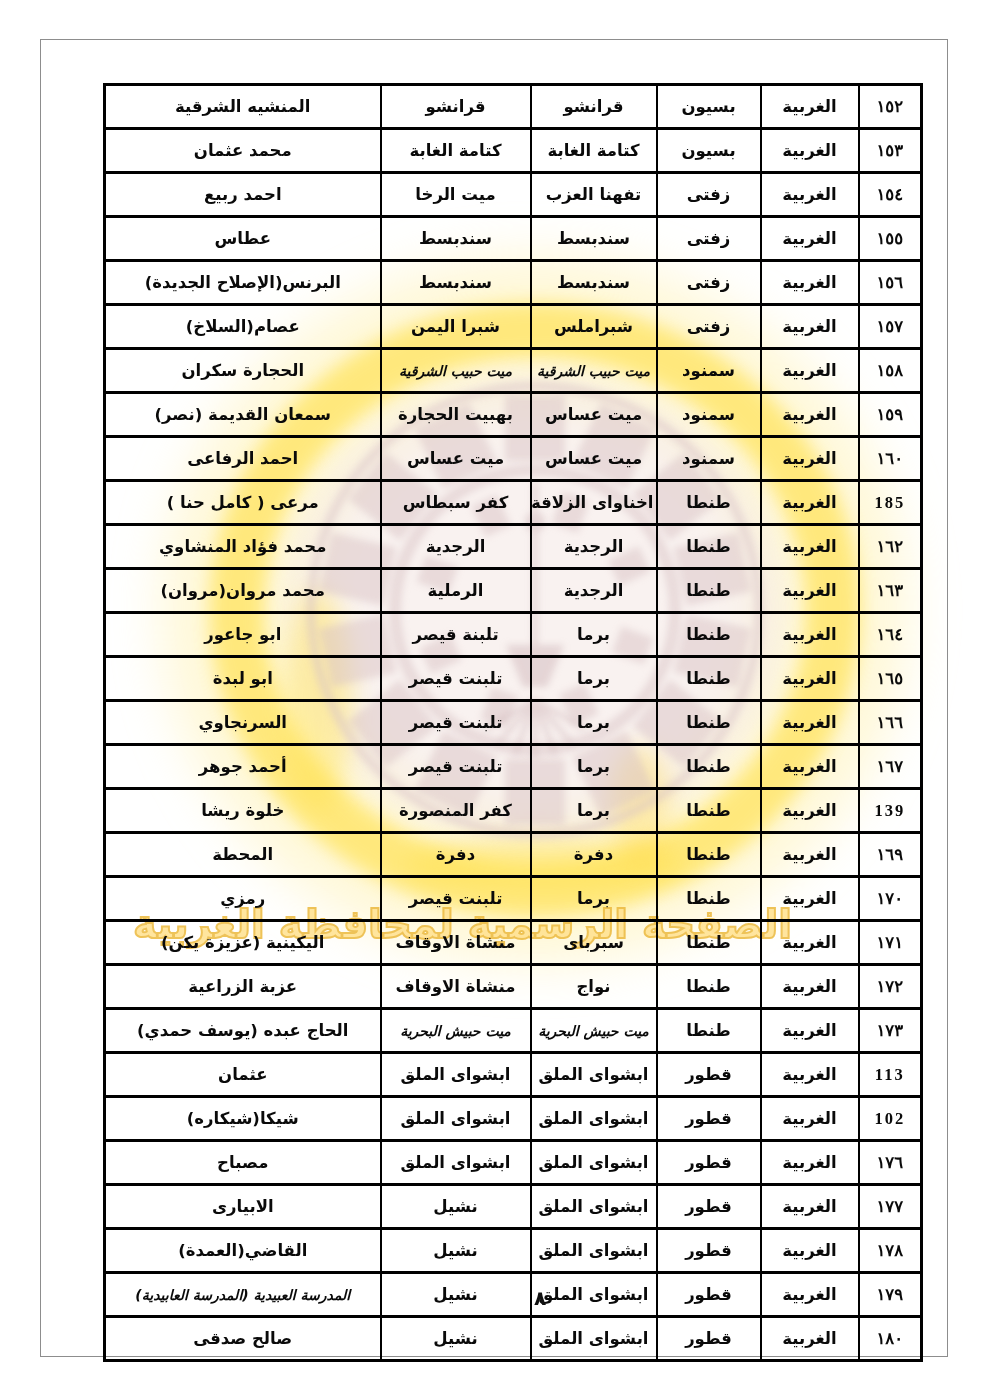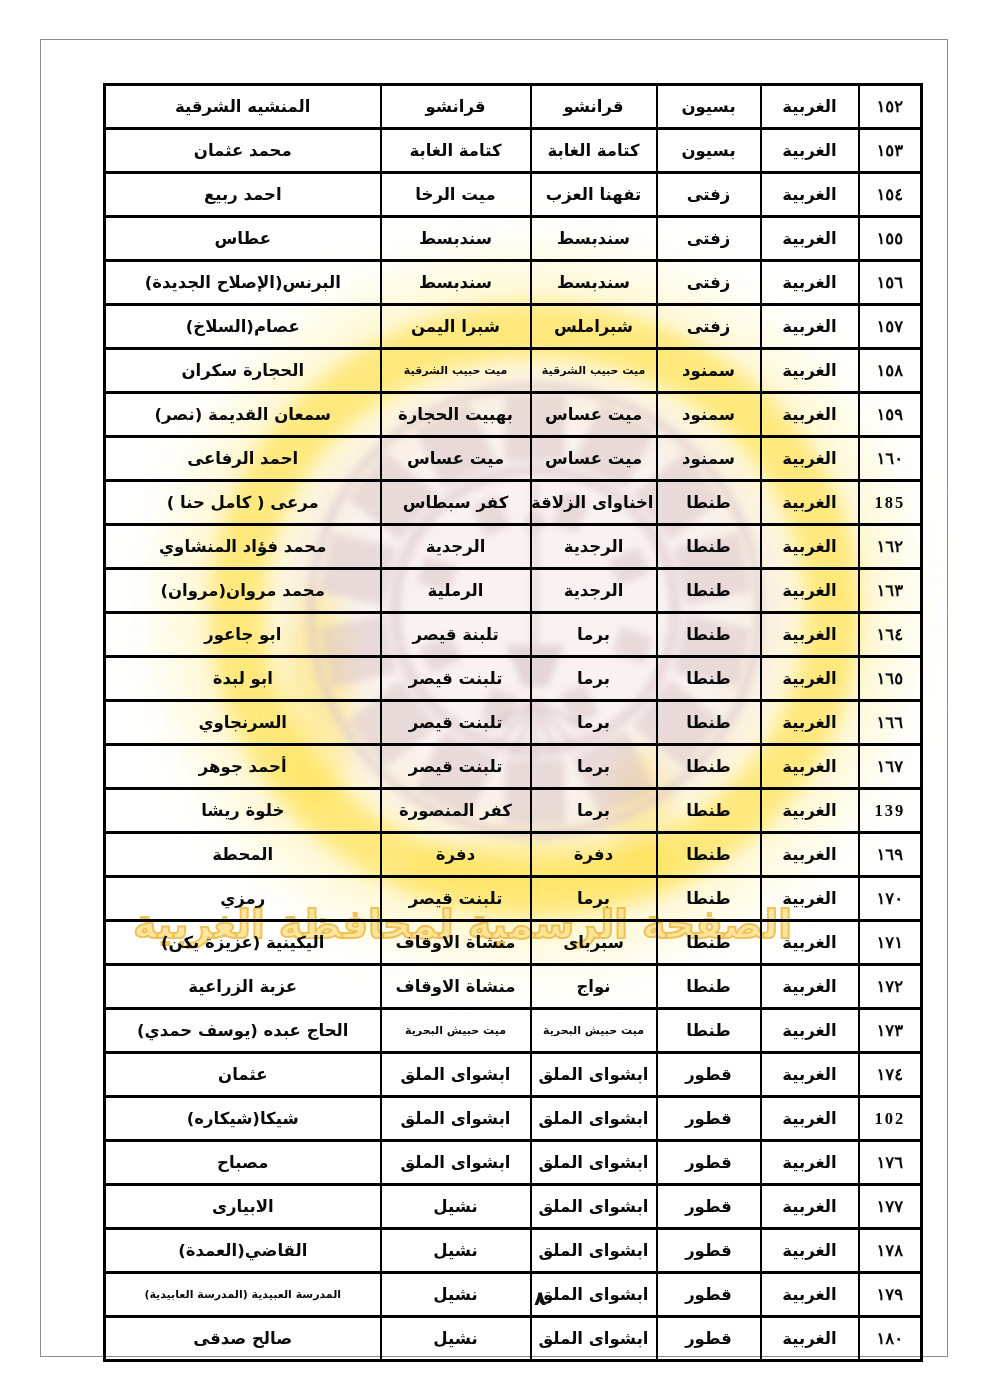--- a/index.html
+++ b/index.html
@@ -22,21 +22,21 @@
     position:absolute;left:103px;top:83px;width:817px;
     border-collapse:collapse;table-layout:fixed;background:transparent;
     border:3px solid #000;
   }
   table.records td{
     border:2.4px solid #000;border-top-width:3.1px;border-bottom-width:3.1px;
     height:41px;text-align:center;vertical-align:middle;
     font-weight:bold;font-size:16.5px;color:#0a0a0a;
     padding:0 2px;overflow:hidden;white-space:nowrap;direction:rtl;
   }
-  table.records td.sm{font-size:11px;}
+  table.records td.sm{font-size:14px;font-style:italic;}
   td.c-num{font-size:15.5px;letter-spacing:2px;font-family:Liberation Serif, serif;}
   .pagenum{
     position:absolute;top:1286px;left:103px;width:874px;text-align:center;
     font-size:20px;font-weight:bold;color:#111;
   }
 </style>
 </head>
 <body>
 
 <div class="page">
@@ -291,21 +291,21 @@
   </tr>
         <tr>
     <td class="c-num">١٧٣</td>
     <td class="c-gov">الغربية</td>
     <td class="c-dist">طنطا</td>
     <td class="c-v1 sm">ميت حبيش البحرية</td>
     <td class="c-v2 sm">ميت حبيش البحرية</td>
     <td class="c-name">الحاج عبده (يوسف حمدي)</td>
   </tr>
         <tr>
-    <td class="c-num">١٧٤</td>
+    <td class="c-num">113</td>
     <td class="c-gov">الغربية</td>
     <td class="c-dist">قطور</td>
     <td class="c-v1">ابشواى الملق</td>
     <td class="c-v2">ابشواى الملق</td>
     <td class="c-name">عثمان</td>
   </tr>
         <tr>
     <td class="c-num">102</td>
     <td class="c-gov">الغربية</td>
     <td class="c-dist">قطور</td>

